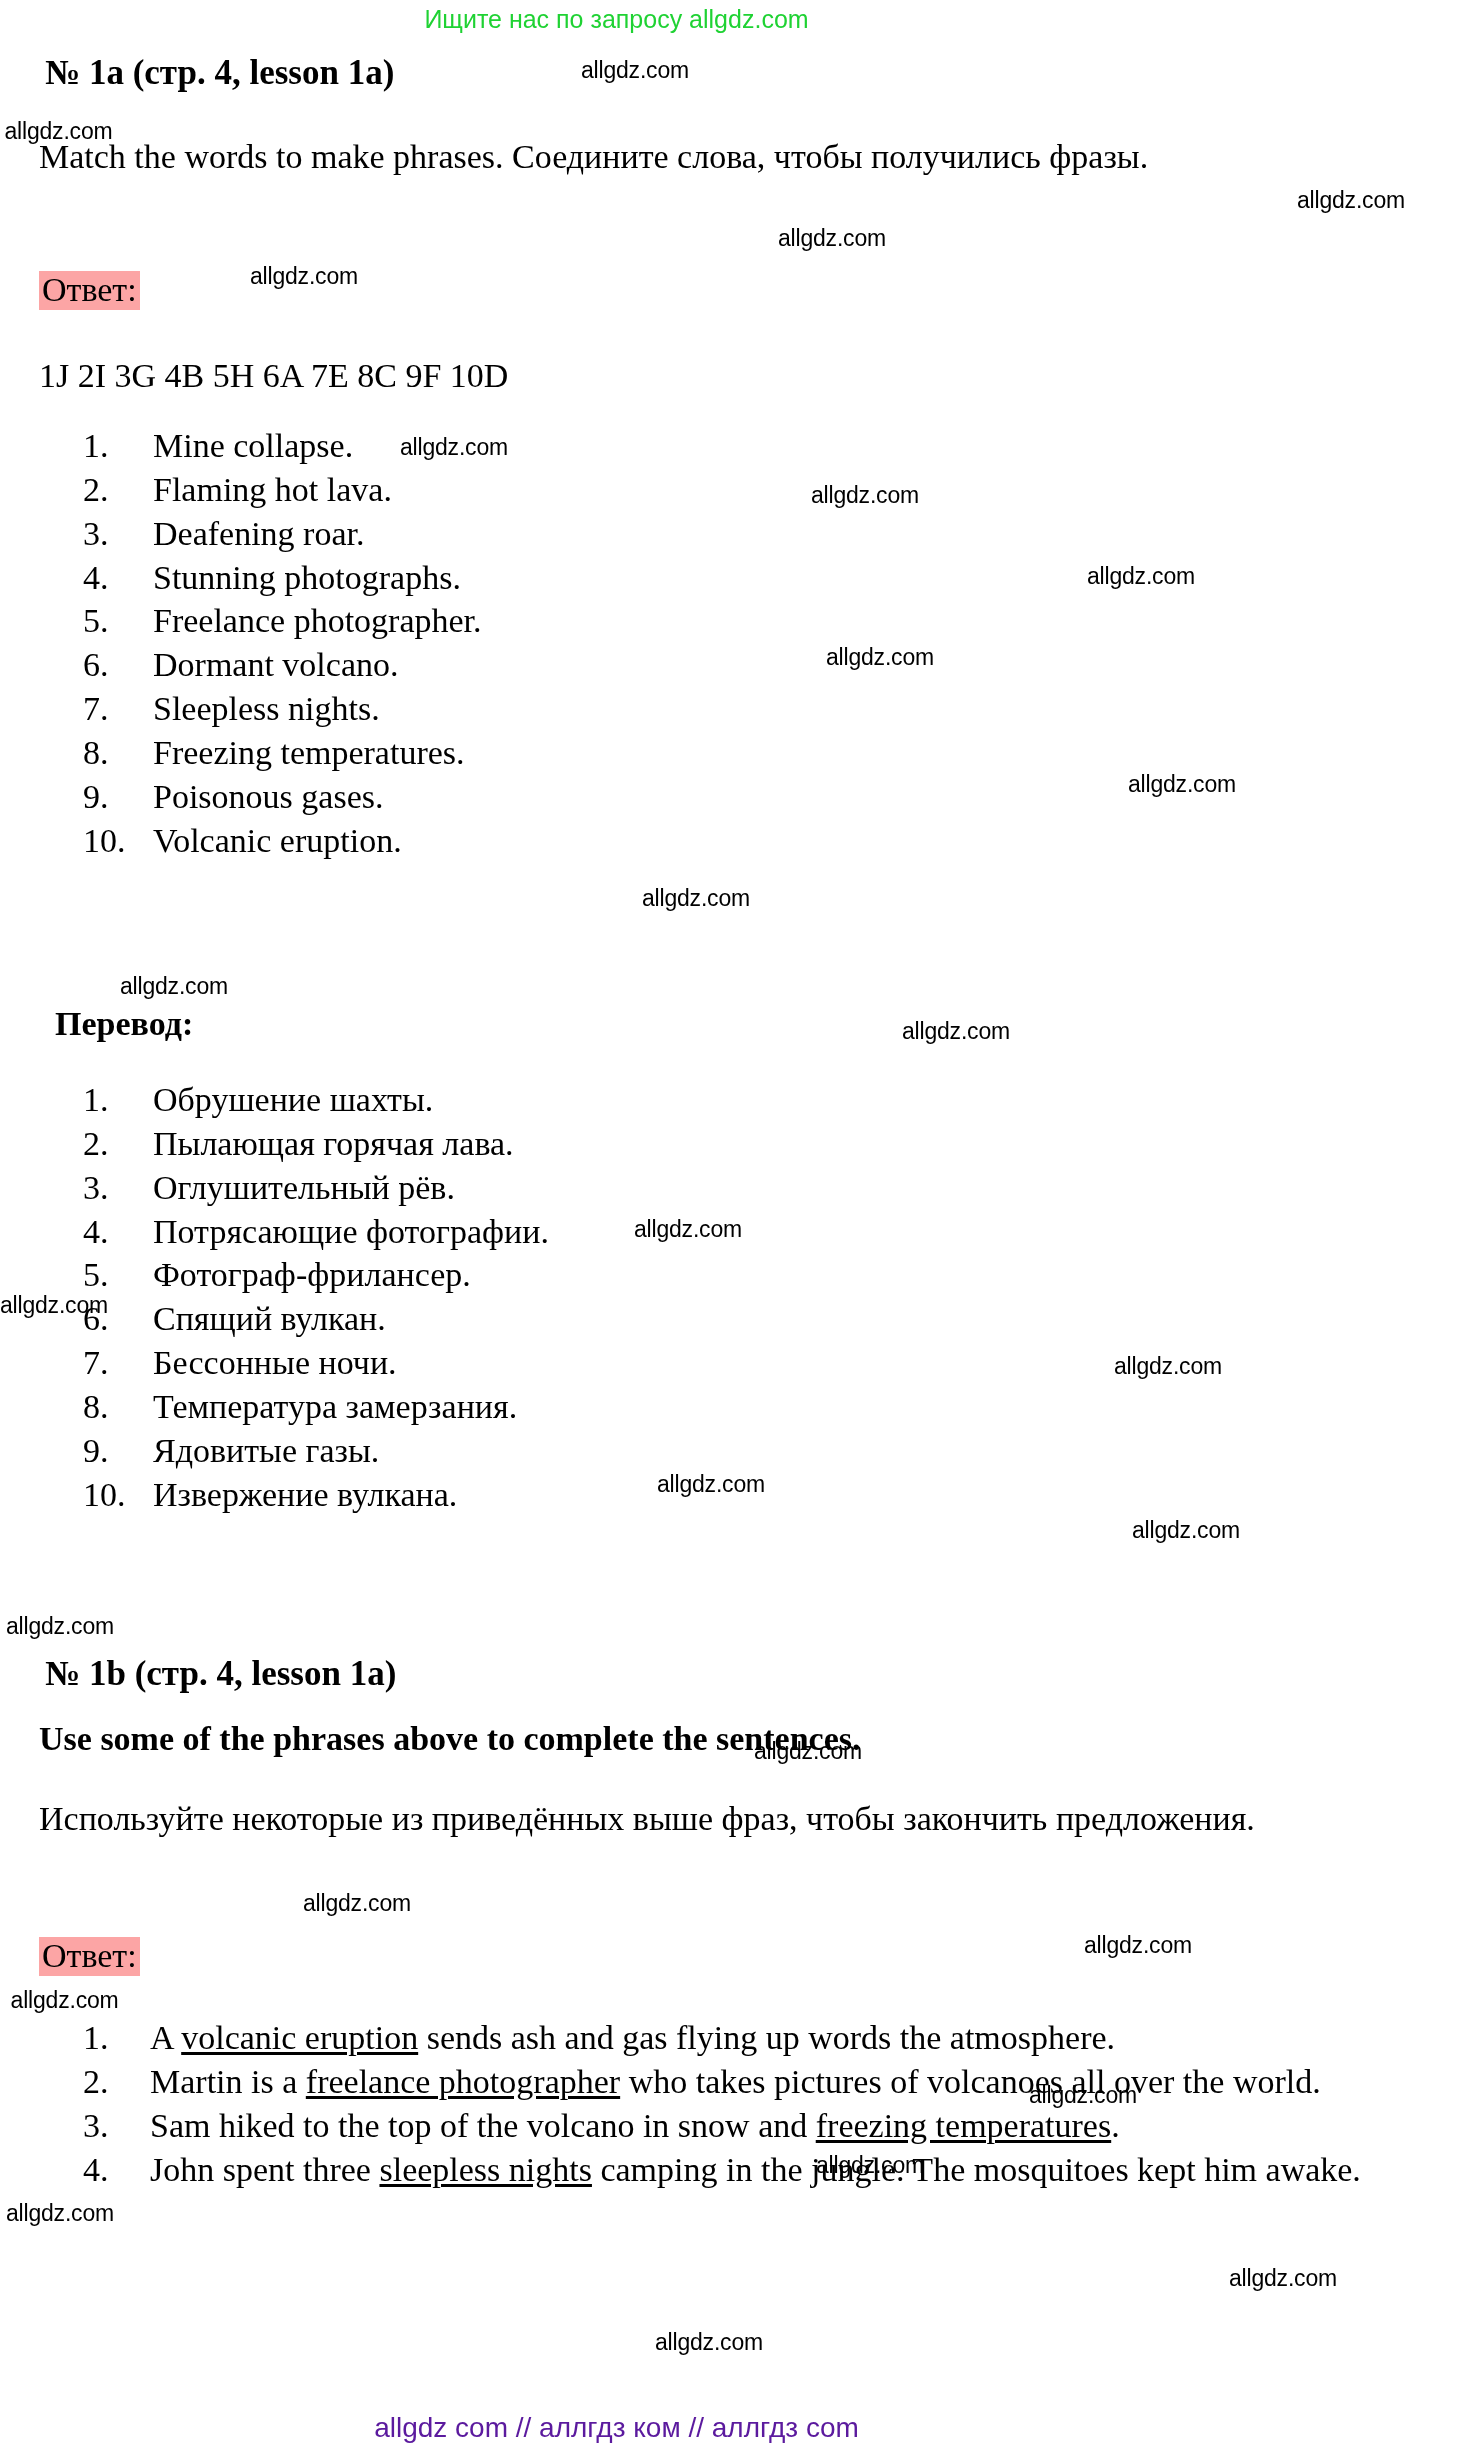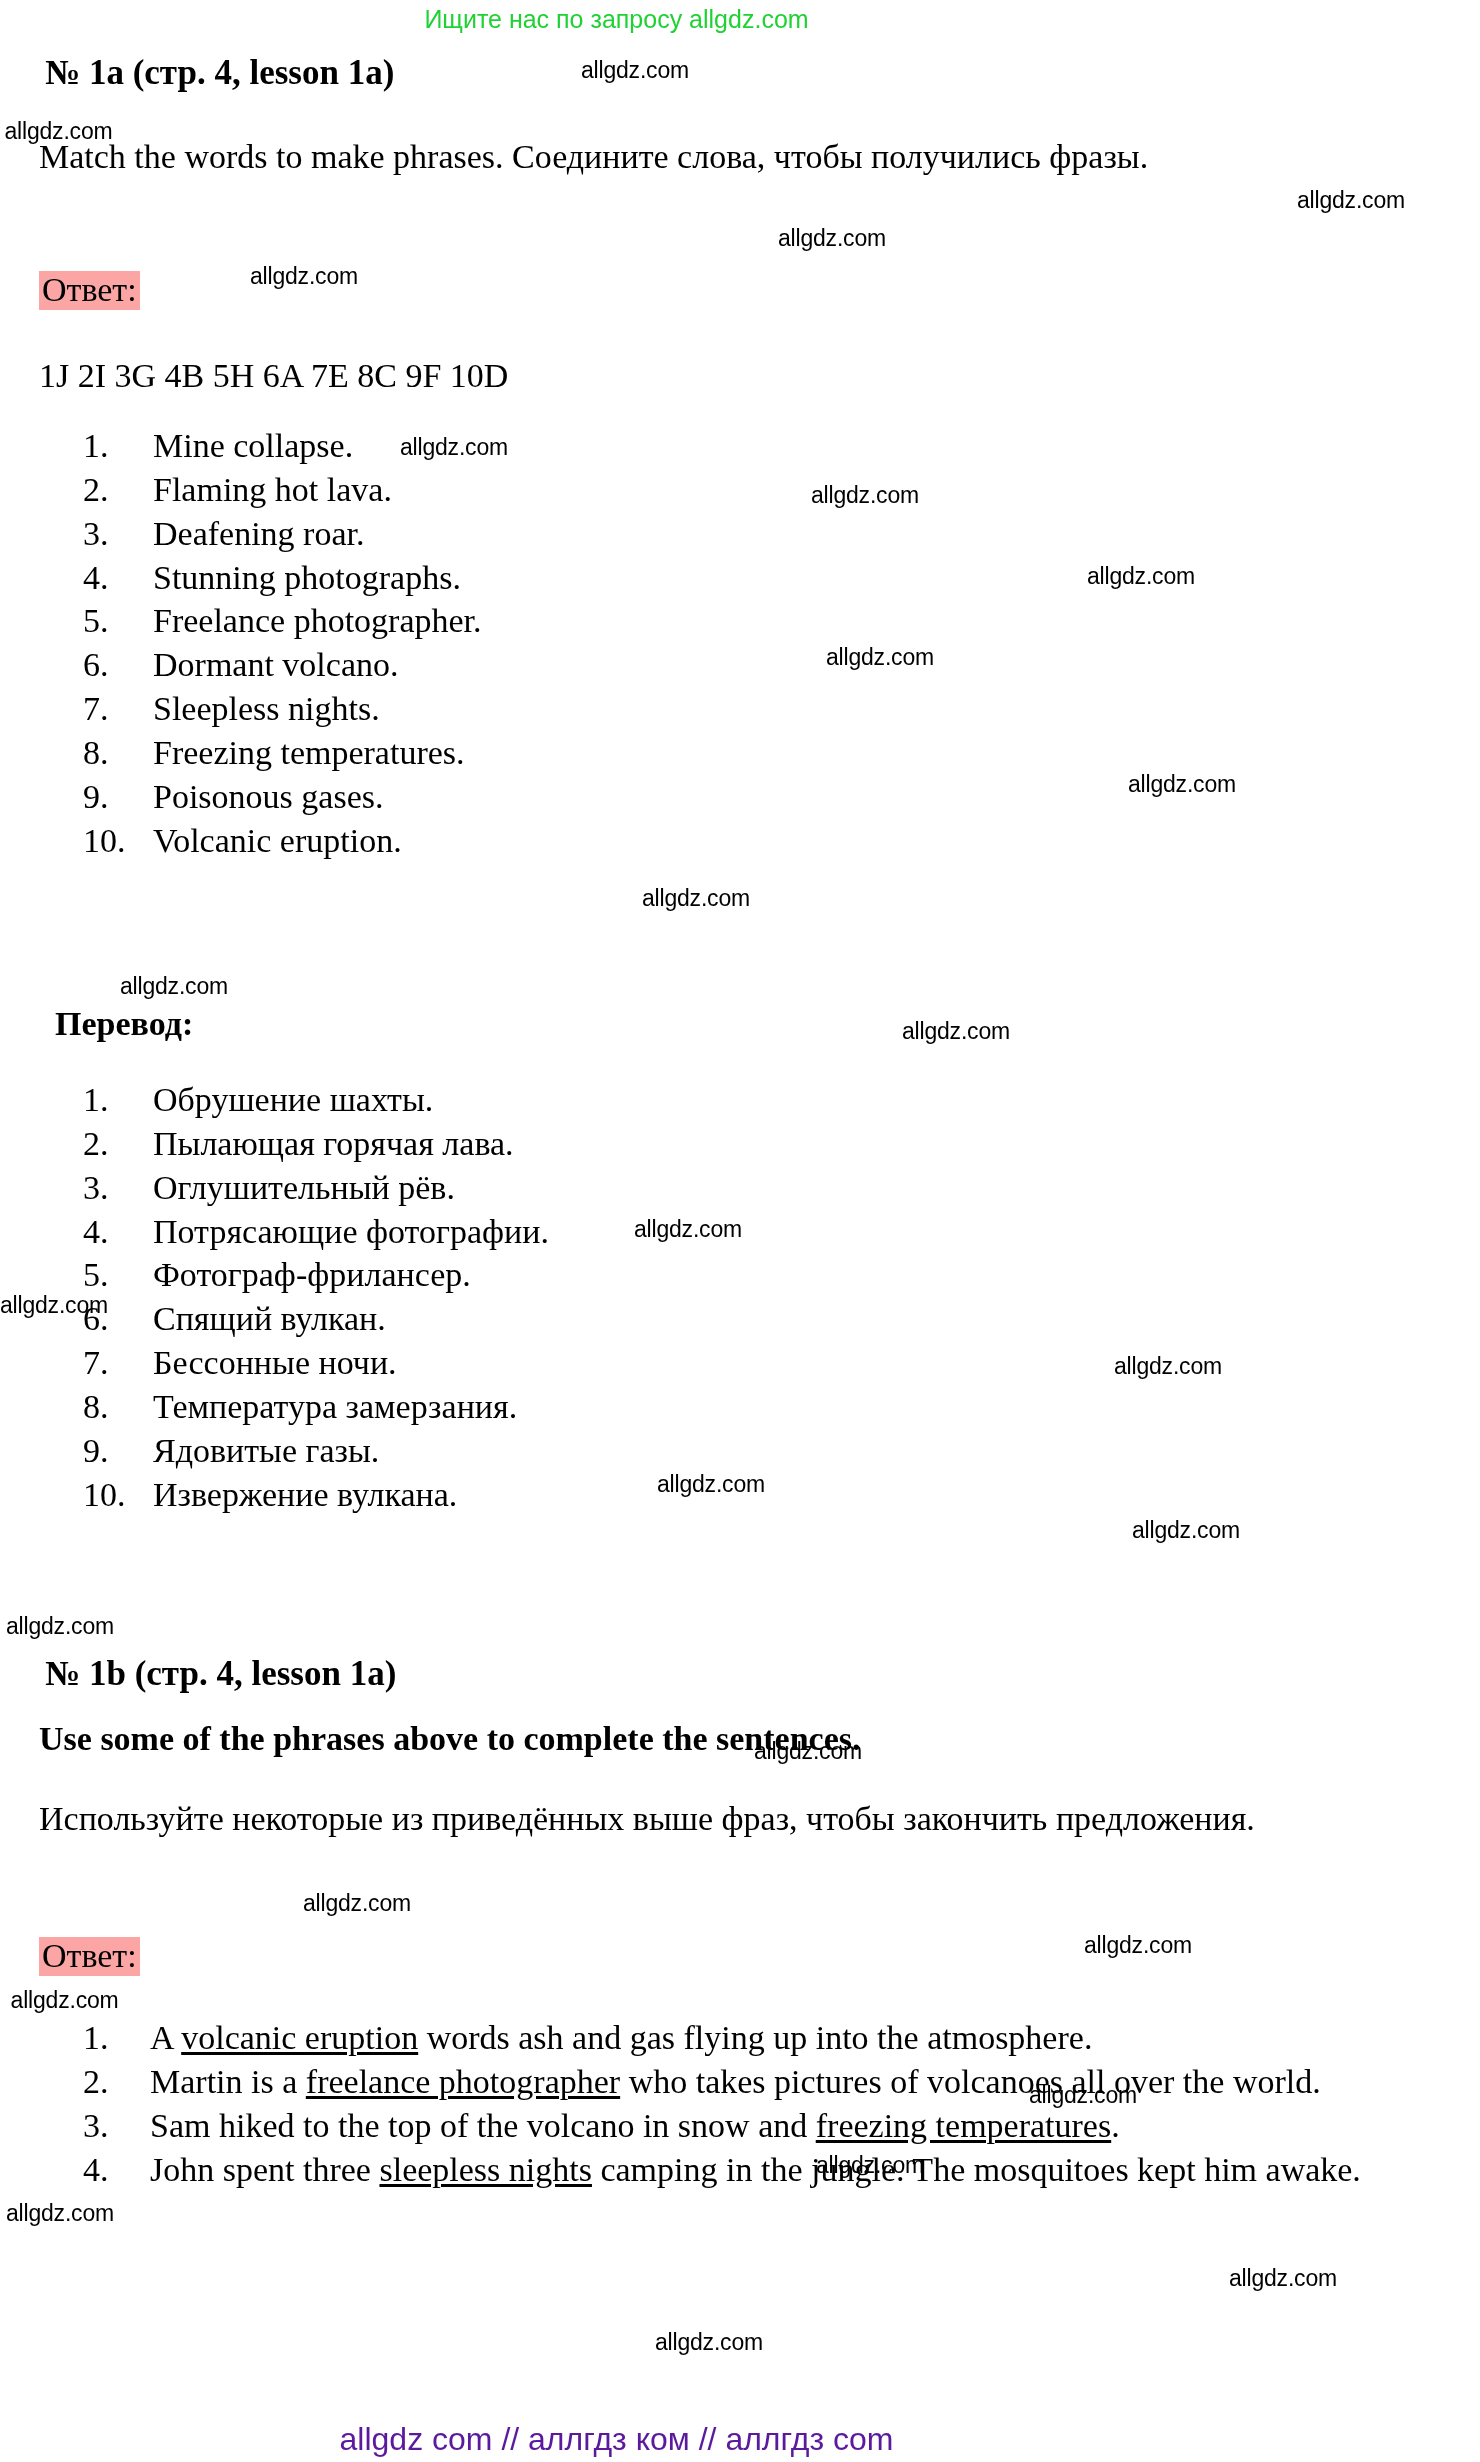--- a/index.html
+++ b/index.html
@@ -39,25 +39,25 @@
     text-align: center;
     font-family: "Liberation Sans", "DejaVu Sans", sans-serif;
     font-size: 25px;
     color: #1fd233;
     white-space: nowrap;
   }
 
   .footer {
     position: absolute;
     left: 0;
-    bottom: 4px;
+    bottom: 18px;
     width: 1233px;
     text-align: center;
     font-family: "Liberation Sans", "DejaVu Sans", sans-serif;
-    font-size: 32px;
+    font-size: 28px;
     color: #5b1a9e;
     white-space: nowrap;
   }
 
   
   .content {
     position: absolute;
     left: 0;
     top: 0;
     width: 1481px;
@@ -216,21 +216,21 @@
 
     <div style="position:absolute; left:39px; top:1798px; width:1347px;font-family:Liberation Serif, serif;">
       <div class="para">Используйте некоторые из приведённых выше фраз, чтобы закончить предложения.</div>
     </div>
 
     <div style="position:absolute; left:39px; top:1937px;">
       <span class="answer-label">Ответ:</span>
     </div>
 
     <ol class="numlist narrow" id="sentence-list" style="position:absolute; left:83px; top:2016px; width:1377px;">
-        <li><span class="num">1.</span><span>A </span><span class="u">volcanic eruption</span><span> words ash and gas flying up into the atmosphere.</span></li>
+        <li><span class="num">1.</span><span>A </span><span class="u">volcanic eruption</span><span> sends ash and gas flying up words the atmosphere.</span></li>
         <li><span class="num">2.</span><span>Martin is a </span><span class="u">freelance photographer</span><span> who takes pictures of volcanoes all over the world.</span></li>
         <li><span class="num">3.</span><span>Sam hiked to the top of the volcano in snow and </span><span class="u">freezing temperatures</span><span>.</span></li>
         <li><span class="num">4.</span><span>John spent three </span><span class="u">sleepless nights</span><span> camping in the jungle. The mosquitoes kept him awake.</span></li>
       </ol>
 
   </div>
 
   <div class="footer">allgdz com  //  аллгдз ком  //  аллгдз com</div>
 
 </div>

